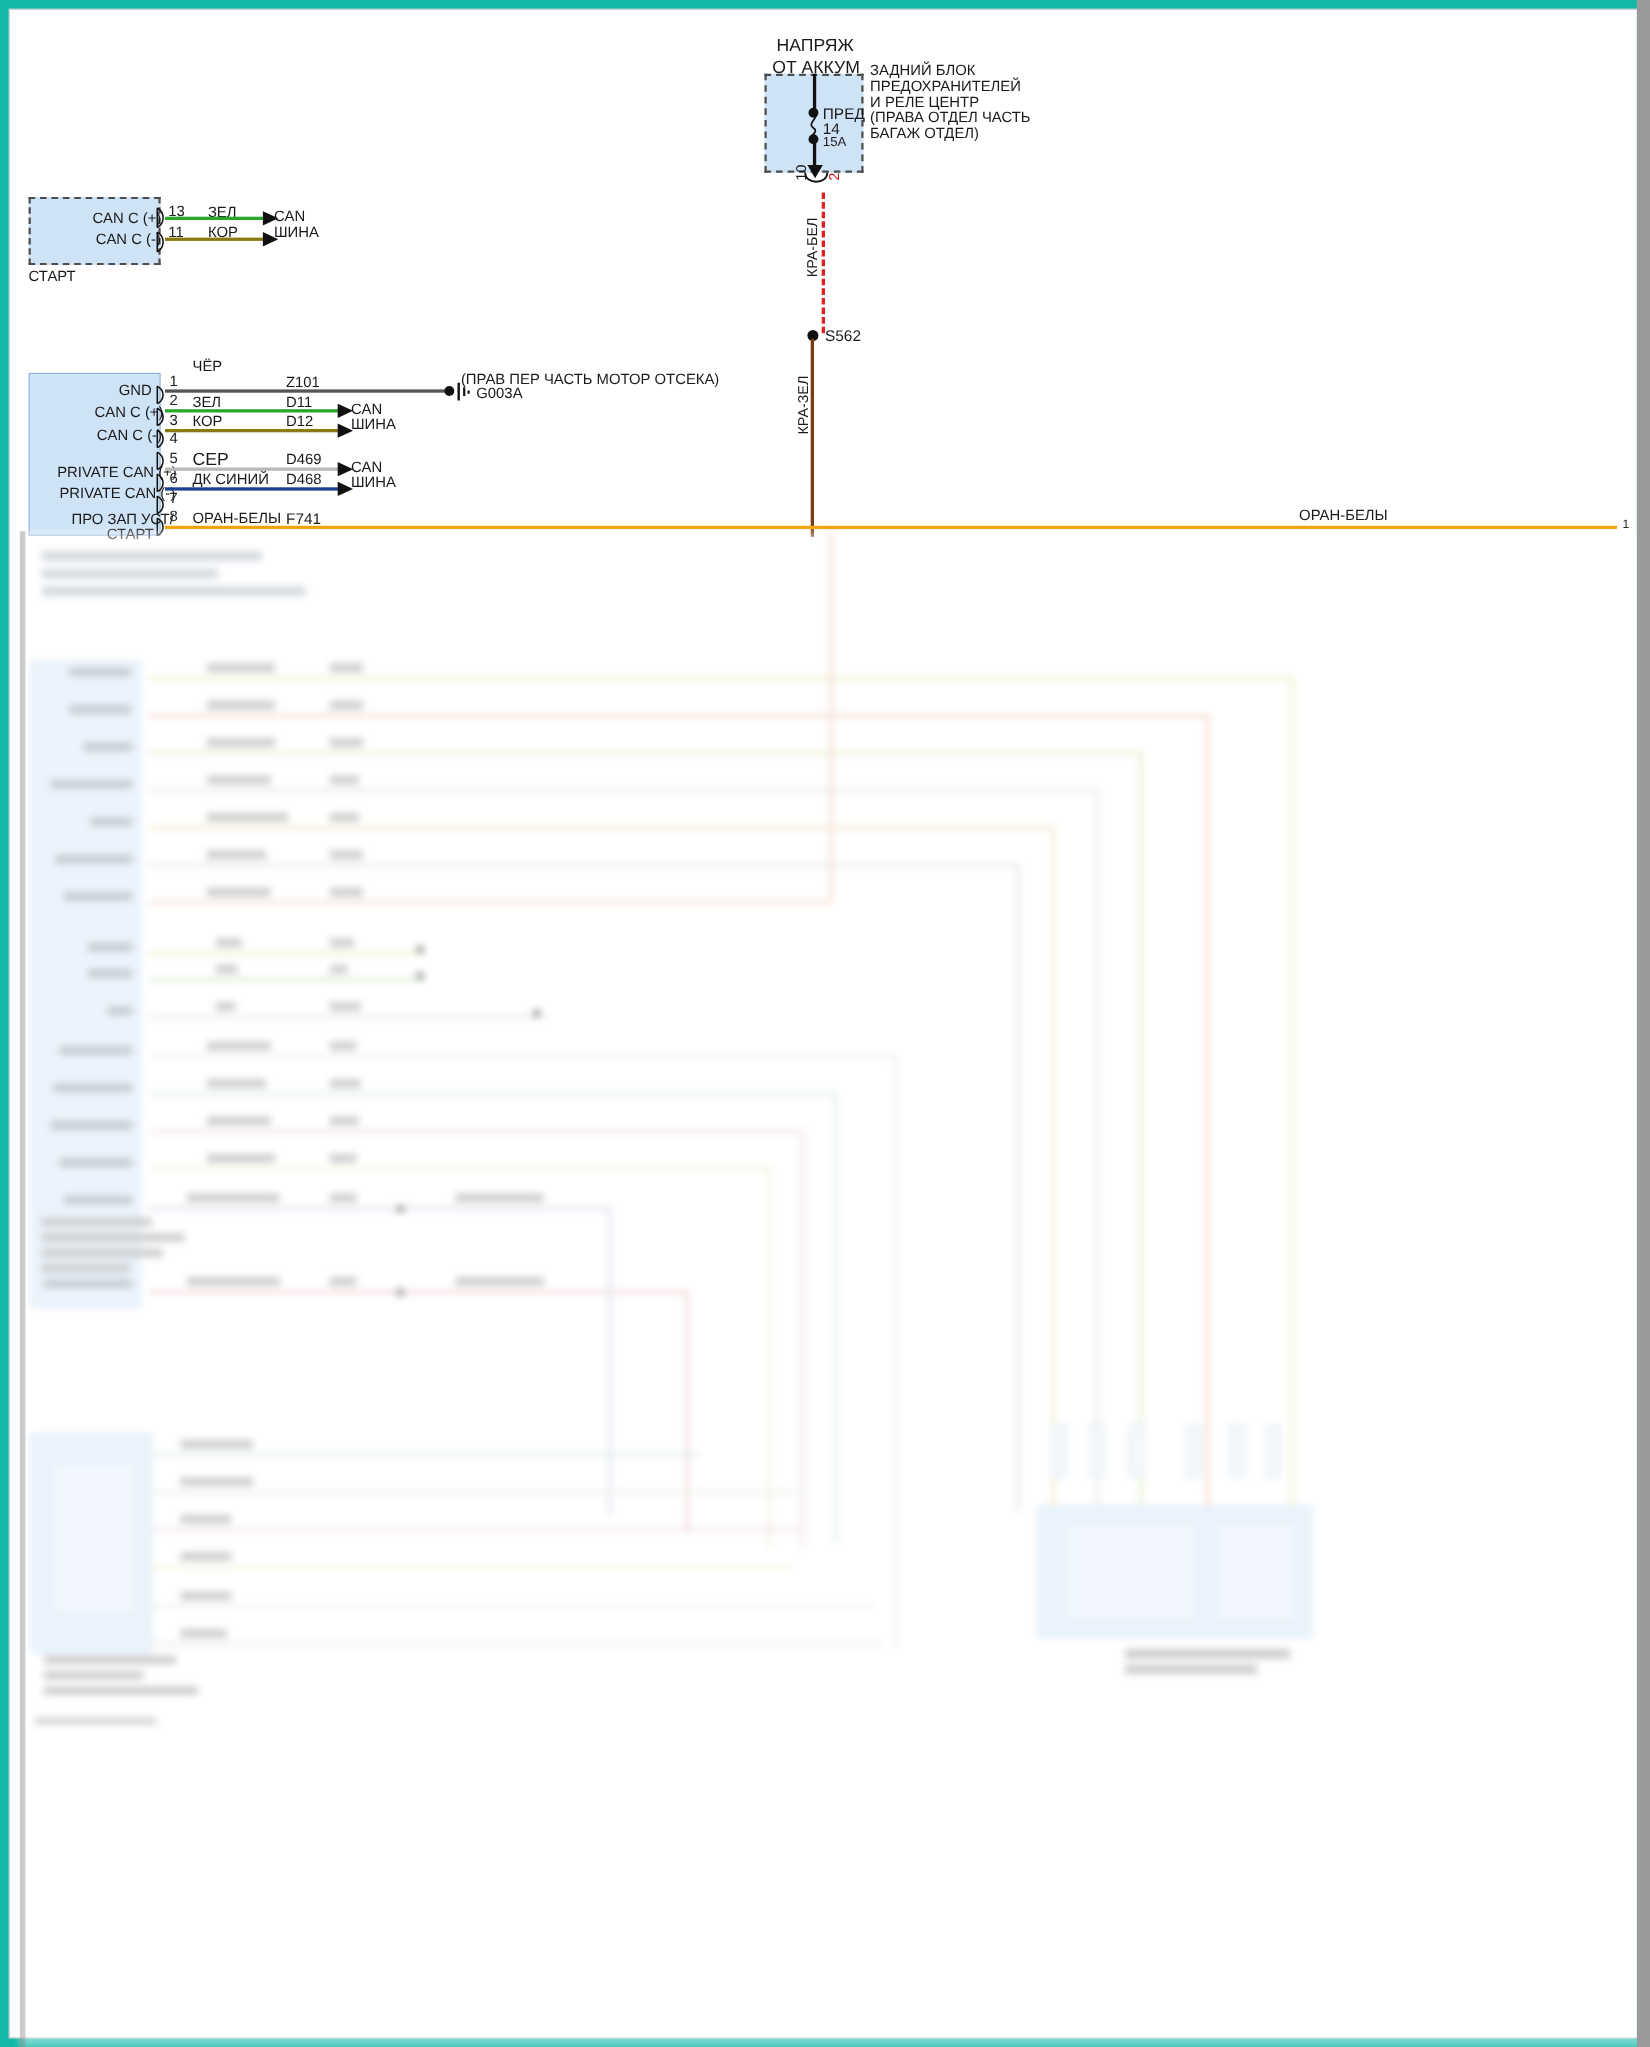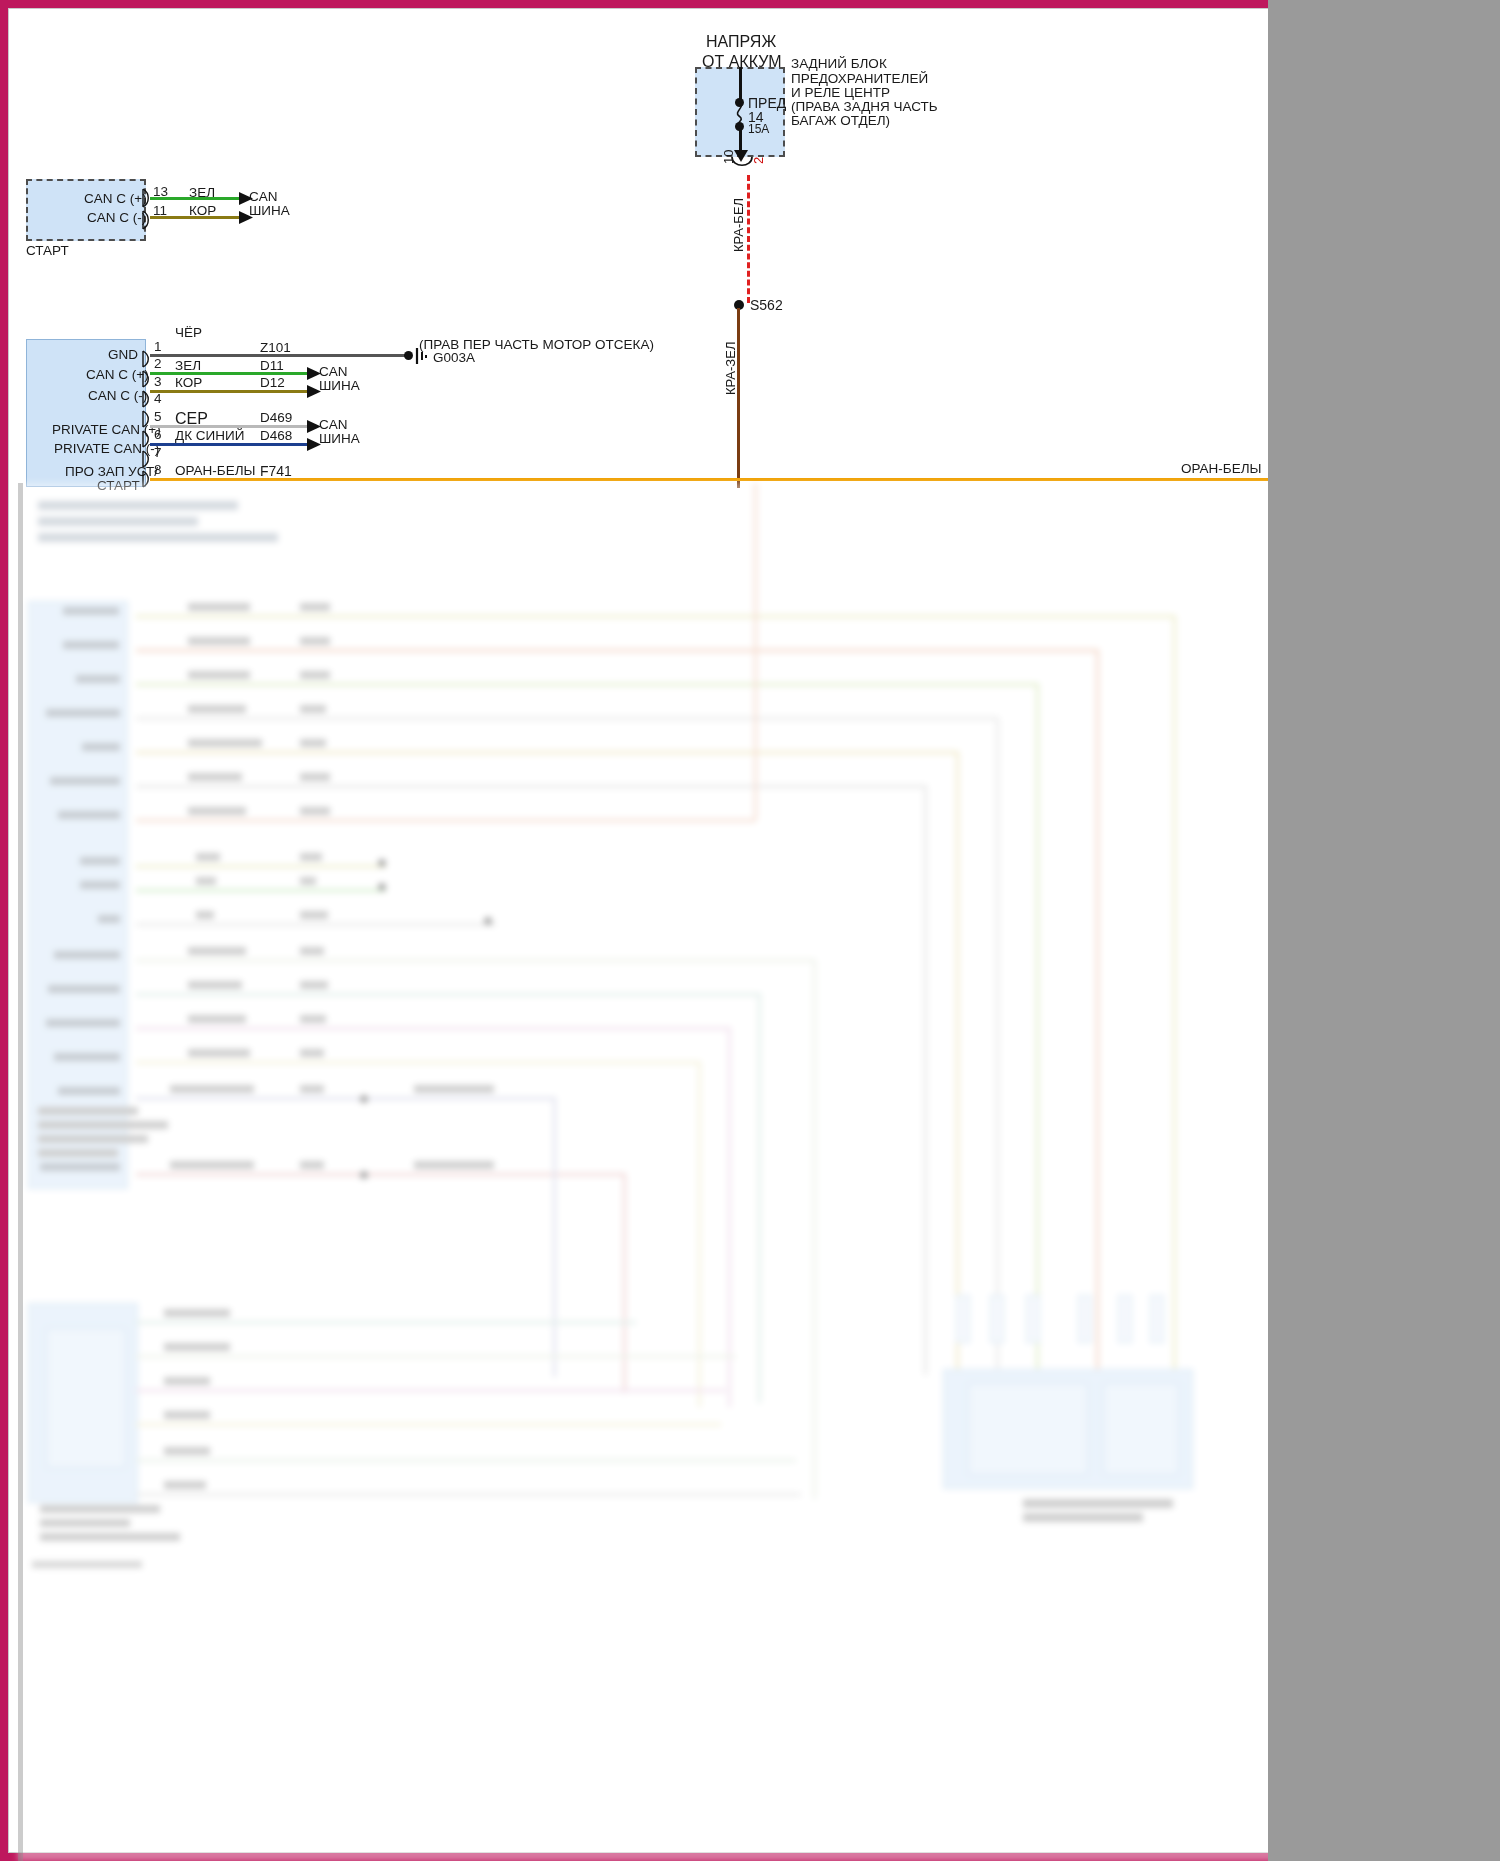--- a/index.html
+++ b/index.html
@@ -1,18 +1,18 @@
 <!DOCTYPE html>
 <html><head>
 <meta charset="utf-8">
 <style>
   html,body{margin:0;padding:0;background:#9a9a9a;}
   body{font-family:"Liberation Sans","DejaVu Sans",sans-serif;}
   #page{
-    position:relative;width:1268px;height:1861px;background:#be185d;
+    position:relative;width:1488px;height:1861px;background:#14b8a6;
     overflow:hidden;
   }
   
   #sheet{
     position:absolute;left:8px;top:8px;width:1484px;height:1845px;
     background:#ffffff;border:1px solid #c9c9c9;box-sizing:border-box;
   }
   .txt{position:absolute;color:#1a1a1a;white-space:pre;line-height:1.18;}
   .blk{position:absolute;background:#cfe3f7;border:1px solid #8fb4d9;box-sizing:border-box;}
   .blk.dash{background:#cfe3f7;border:2px dashed #4d4d4d;}
@@ -64,21 +64,21 @@
     <svg style="position:absolute;left:721px;top:147px;" width="24" height="16" viewBox="0 0 24 16">
       <path d="M2 1 C 2 12, 22 12, 22 1" stroke="#111" stroke-width="1.7" fill="none"></path>
     </svg>
 
     <div class="txt" style="left:712px;top:155px;font-size:13px;transform:rotate(-90deg);transform-origin:0 0;">10</div>
     <div class="txt" style="left:742px;top:155px;font-size:13px;color:#d01010;transform:rotate(-90deg);transform-origin:0 0;">2</div>
 
     <div class="txt" style="left:782px;top:47px;font-size:13.5px;">ЗАДНИЙ БЛОК</div>
     <div class="txt" style="left:782px;top:62px;font-size:13.5px;">ПРЕДОХРАНИТЕЛЕЙ</div>
     <div class="txt" style="left:782px;top:76px;font-size:13.5px;">И РЕЛЕ ЦЕНТР</div>
-    <div class="txt" style="left:782px;top:90px;font-size:13.5px;">(ПРАВА ЗАДНЯ ЧАСТЬ</div>
+    <div class="txt" style="left:782px;top:90px;font-size:13.5px;">(ПРАВА ОТДЕЛ ЧАСТЬ</div>
     <div class="txt" style="left:782px;top:104px;font-size:13.5px;">БАГАЖ ОТДЕЛ)</div>
 
     <div class="vwire" style="left:738px;top:166px;height:128px;width:0;border-left:3px dashed #e02020;background:none;"></div>
     <div class="vlabel" style="left:722px;top:243px;font-size:13px;transform:rotate(-90deg);">КРА-БЕЛ</div>
 
     <div class="node" style="left:725px;top:291px;width:10px;height:10px;"></div>
     <div class="txt" style="left:741px;top:288px;font-size:14px;">S562</div>
 
     <div class="vwire" style="left:728px;top:299px;height:180px;background:#7a3c12;"></div>
     <div class="vlabel" style="left:714px;top:386px;font-size:13px;transform:rotate(-90deg);">КРА-ЗЕЛ</div>

